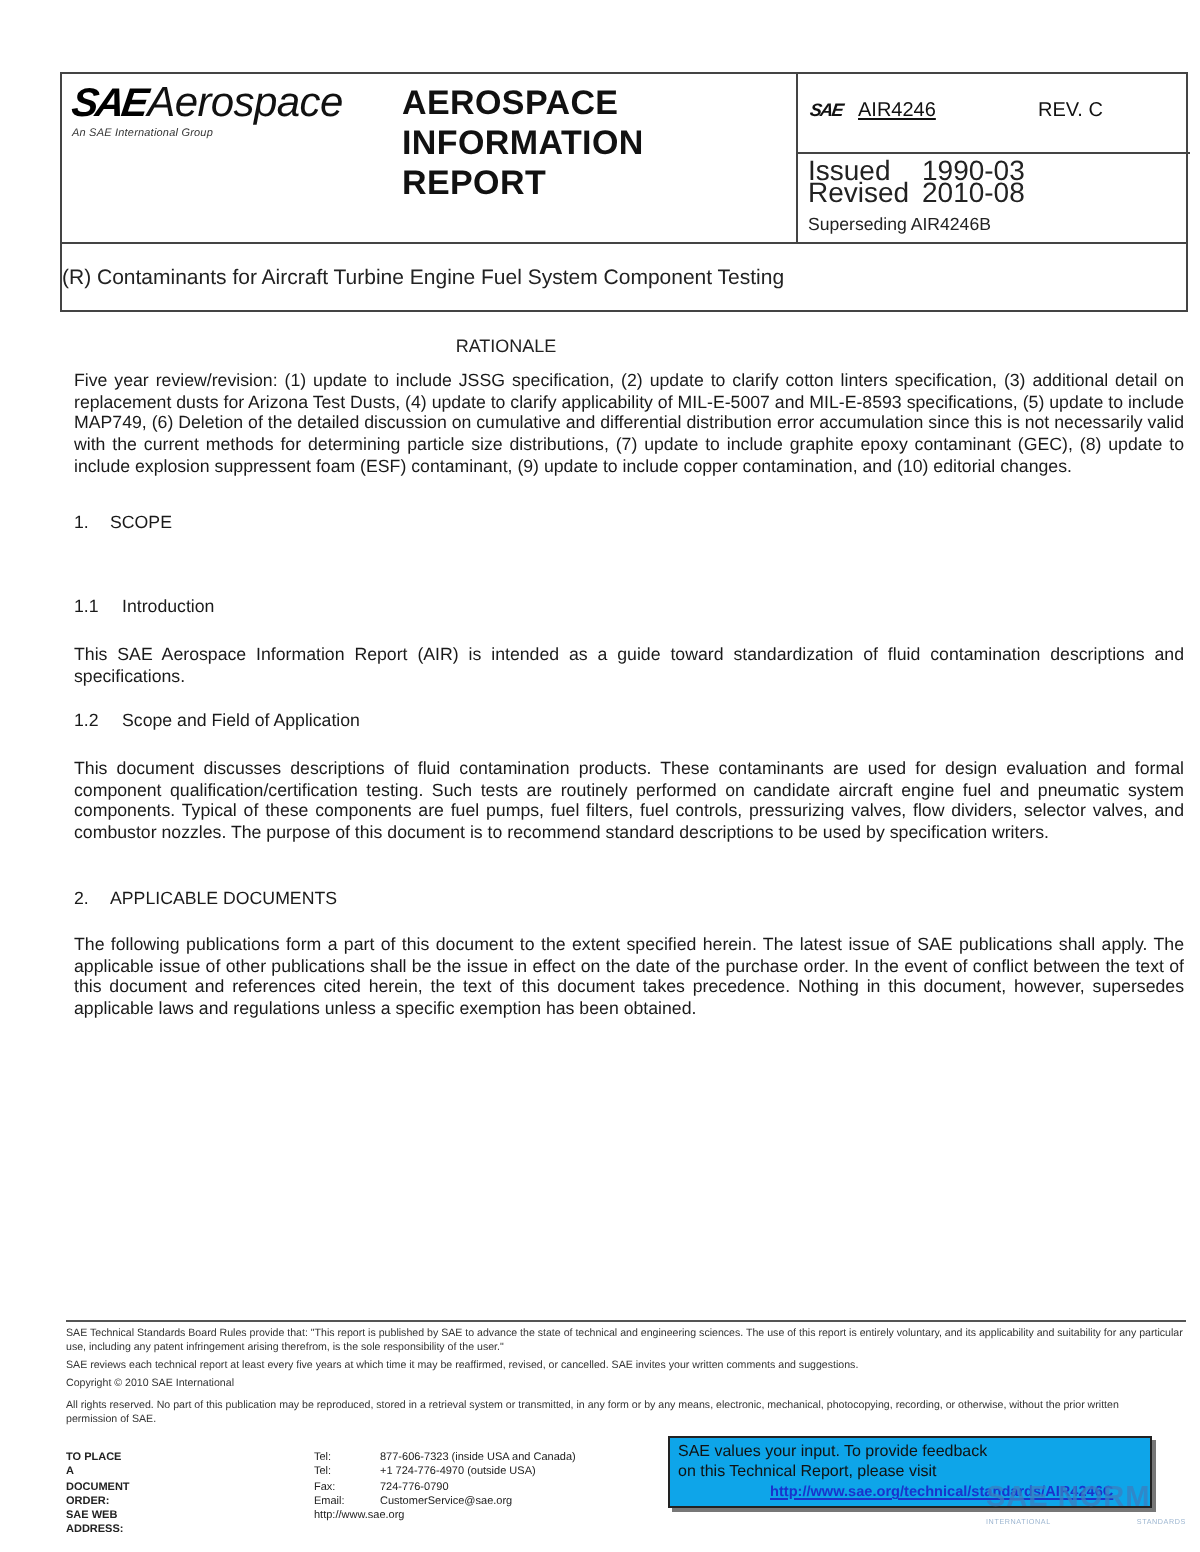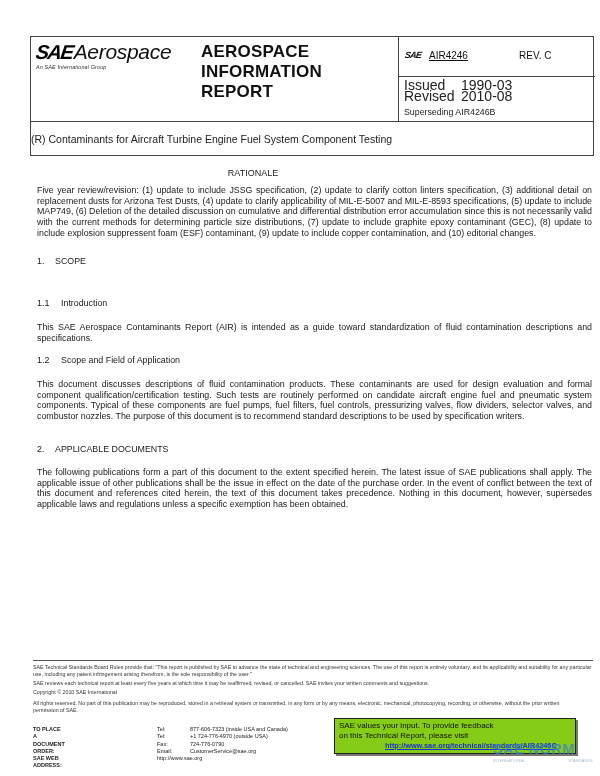--- a/index.html
+++ b/index.html
@@ -35,21 +35,21 @@
   .heading .num { display: inline-block; width: 18px; }
   .heading.sub .num { width: 24px; }
 
   .footer-rule { position: absolute; left: 33px; top: 660px; width: 560px; border-top: 1px solid #555; }
   .footer-text { position: absolute; left: 33px; width: 560px; font-size: 5.3px; line-height: 7px; color: #333; }
   .order-block { position: absolute; left: 33px; top: 726px; font-size: 5.5px; line-height: 7.3px; color: #222; }
   .order-label { position: absolute; left: 0; font-weight: bold; }
   .contact-key { position: absolute; left: 124px; }
   .contact-val { position: absolute; left: 157px; white-space: nowrap; }
 
-  .feedback-box { position: absolute; left: 334px; top: 718px; width: 242px; height: 36px; border: 1.5px solid #222; background: #84cc16; box-shadow: 2px 2px 0 #777; padding: 2px 4px; font-size: 8px; line-height: 10px; color: #111; }
+  .feedback-box { position: absolute; left: 334px; top: 718px; width: 242px; height: 36px; border: 1.5px solid #222; background: #0ea5e9; box-shadow: 2px 2px 0 #777; padding: 2px 4px; font-size: 8px; line-height: 10px; color: #111; }
   .feedback-link { color: #1a33cc; text-decoration: underline; font-weight: bold; font-size: 7.3px; padding-left: 46px; }
 
   .watermark { position: absolute; left: 493px; top: 742px; width: 108px; height: 30px; opacity: 0.75; }
   .wm-main { font-weight: bold; font-size: 14.5px; color: #3a7fc0; letter-spacing: 0.5px; line-height: 15px; }
   .wm-sub { font-size: 3.6px; color: #7a9cc0; letter-spacing: 0.3px; margin-top: 2px; display: flex; justify-content: space-between; width: 100px; }
 </style>
 </head>
 <body>
 
 <div class="header-box">
@@ -95,21 +95,21 @@
 <div class="para" style="top:185px;">Five year review/revision: (1) update to include JSSG specification, (2) update to clarify cotton linters specification, (3) additional detail on replacement dusts for Arizona Test Dusts, (4) update to clarify applicability of MIL-E-5007 and MIL-E-8593 specifications, (5) update to include MAP749, (6) Deletion of the detailed discussion on cumulative and differential distribution error accumulation since this is not necessarily valid with the current methods for determining particle size distributions, (7) update to include graphite epoxy contaminant (GEC), (8) update to include explosion suppressent foam (ESF) contaminant, (9) update to include copper contamination, and (10) editorial changes.</div>
 
 <div class="heading" style="top:256px;">
   <span class="num">1.</span><span>SCOPE</span>
 </div>
 
 <div class="heading sub" style="top:298px;">
   <span class="num">1.1</span><span>Introduction</span>
 </div>
 
-<div class="para" style="top:322px;">This SAE Aerospace Contaminants Report (AIR) is intended as a guide toward standardization of fluid contamination descriptions and specifications.</div>
+<div class="para" style="top:322px;">This SAE Aerospace Information Report (AIR) is intended as a guide toward standardization of fluid contamination descriptions and specifications.</div>
 
 <div class="heading sub" style="top:355px;">
   <span class="num">1.2</span><span>Scope and Field of Application</span>
 </div>
 
 <div class="para" style="top:379px;">This document discusses descriptions of fluid contamination products.  These contaminants are used for design evaluation and formal component qualification/certification testing.  Such tests are routinely performed on candidate aircraft engine fuel and pneumatic system components.  Typical of these components are fuel pumps, fuel filters, fuel controls, pressurizing valves, flow dividers, selector valves, and combustor nozzles.  The purpose of this document is to recommend standard descriptions to be used by specification writers.</div>
 
 <div class="heading" style="top:444px;">
   <span class="num">2.</span><span>APPLICABLE DOCUMENTS</span>
 </div>

